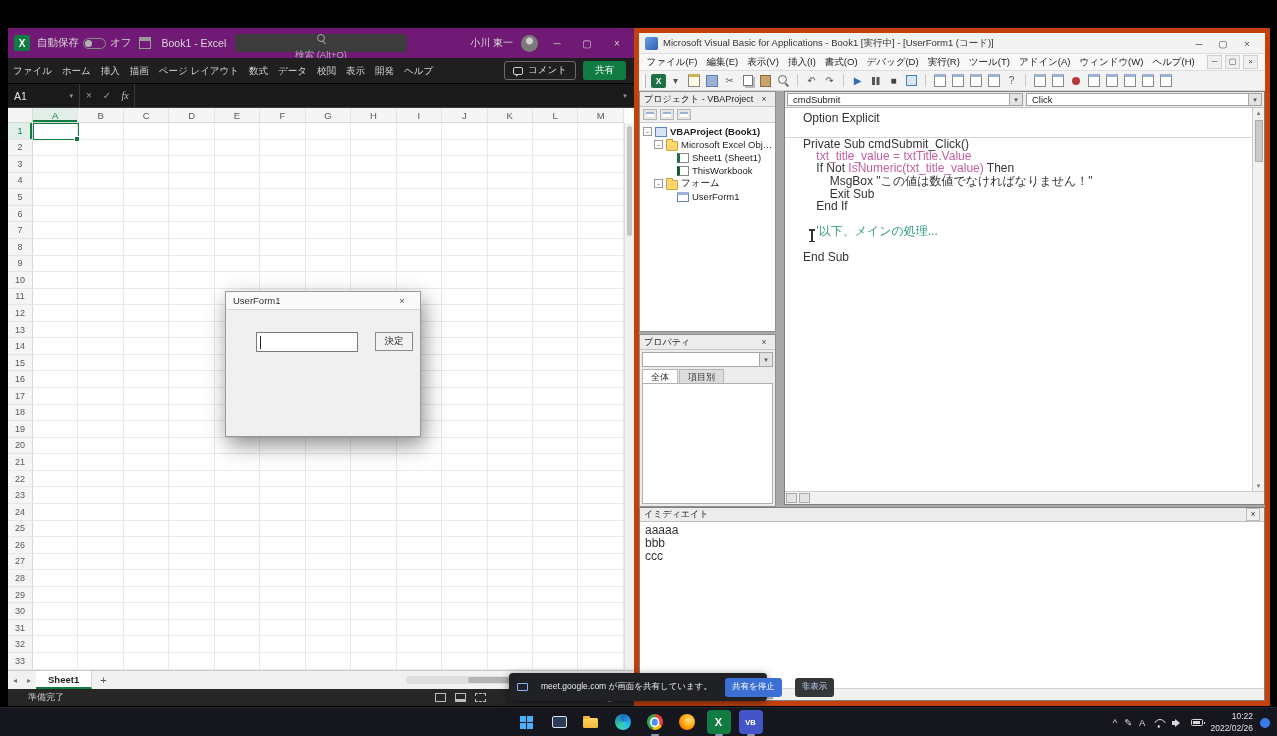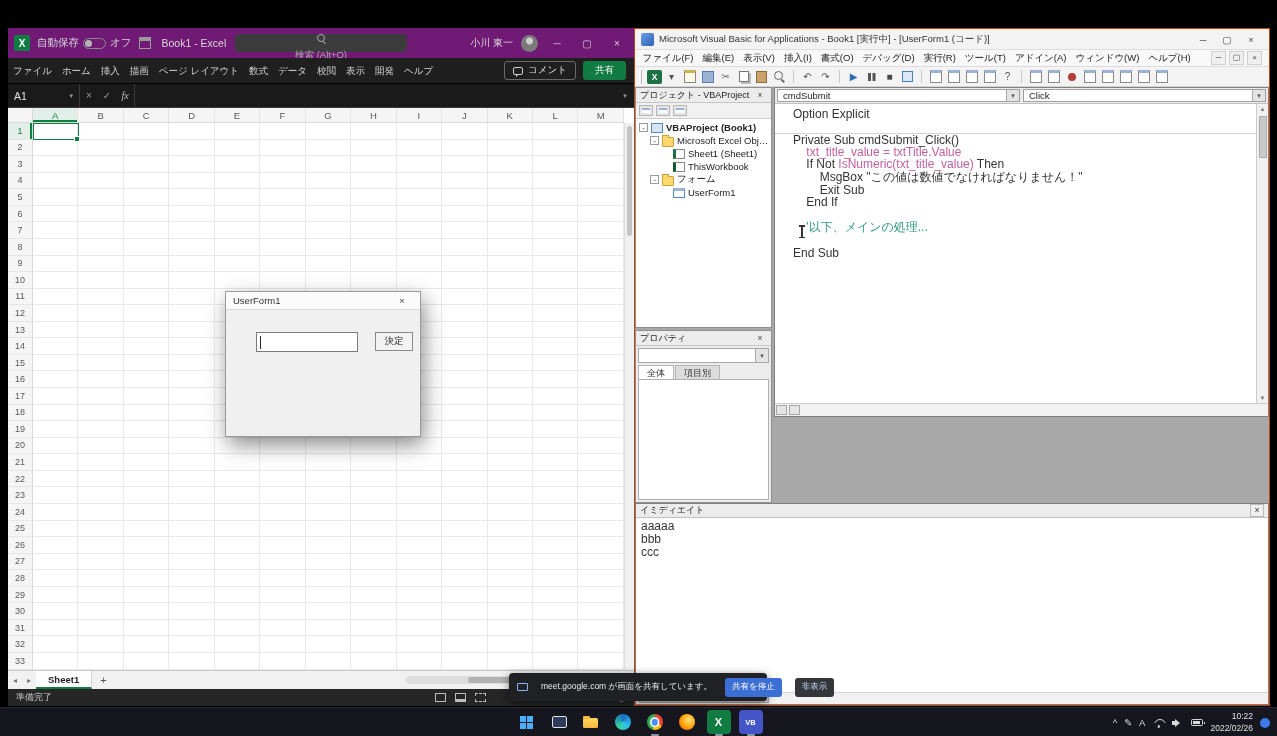--- a/index.html
+++ b/index.html
@@ -57,38 +57,38 @@
   .xl-vscroll{position:absolute;right:0;top:15px;bottom:0;width:10px;background:#f1f1f1;border-left:1px solid #ddd;}
   .vthumb{position:absolute;left:2px;top:3px;width:5px;height:110px;border-radius:3px;background:#c4c4c4;}
 
   .xl-sheetbar{height:19px;background:#f1f1f1;border-top:1px solid #c9c9c9;display:flex;align-items:center;font-size:9.5px;color:#444;flex:none;}
   .snav{padding:0 5px;font-size:8px;color:#777;}
   .stab{height:100%;display:flex;align-items:center;padding:0 12px;background:#fff;border-right:1px solid #d5d5d5;border-bottom:2px solid #107c41;font-weight:bold;color:#222;}
   .sadd{padding:0 8px;font-size:11px;color:#555;}
   .shs{margin-left:auto;margin-right:6px;width:222px;height:8px;border-radius:4px;background:#dedede;position:relative;}
   .shs-thumb{position:absolute;left:28%;top:1px;width:90px;height:6px;border-radius:3px;background:#b3b3b3;}
 
-  .xl-status{position:relative;height:17px;background:#262626;display:flex;align-items:center;gap:6px;padding:0 8px;color:#cfcfcf;font-size:9px;flex:none;justify-content:space-between;}
+  .xl-status{position:relative;height:17px;background:#262626;display:flex;align-items:center;gap:6px;padding:0 20px;color:#cfcfcf;font-size:9px;flex:none;justify-content:space-between;}
   .a11y{width:9px;height:9px;border:1px solid #9a9a9a;border-radius:50%;}
   .xl-views{position:absolute;left:427px;top:3.5px;display:flex;gap:9px;}
   .vico{width:11px;height:9px;border:1px solid #bdbdbd;}
   .vico.v2{box-shadow:inset 0 -2px 0 #bdbdbd;}
   .vico.v3{border-style:dashed;}
 
   
   .userform{position:absolute;left:225px;top:291px;width:196px;height:146px;background:#f0f0f0;border:1px solid #9a9a9a;box-shadow:3px 8px 20px rgba(0,0,0,.45);z-index:5;}
   .uf-title{height:18px;background:#fafafa;border-bottom:1px solid #d8d8d8;display:flex;align-items:center;padding:0 7px;font-size:9.5px;color:#333;}
   .uf-x{margin-left:auto;width:22px;text-align:center;font-size:9.5px;color:#444;}
   .uf-body{position:relative;height:127px;}
   .uf-text{position:absolute;left:30px;top:22px;width:102px;height:20px;background:#fff;border:1px solid #7a7a7a;}
   .caretline{position:absolute;left:3px;top:3px;width:1px;height:13px;background:#222;display:block;}
   .uf-btn{position:absolute;left:149px;top:22px;width:38px;height:19px;background:#f2f2f2;border:1px solid #8a8a8a;font-size:9.5px;color:#222;}
 
   
-  .vba{position:absolute;left:634px;top:28px;width:636px;height:678px;background:#ececec;border:1px solid #c2410c;display:flex;flex-direction:column;z-index:2;}
+  .vba{position:absolute;left:634px;top:28px;width:636px;height:678px;background:#ececec;border:5px solid #c2410c;display:flex;flex-direction:column;z-index:2;}
   .v-title{height:21px;display:flex;align-items:center;gap:5px;padding:0 6px;background:#f3f3f3;border-bottom:1px solid #ddd;font-size:9.5px;color:#333;flex:none;}
   .v-appicon{width:13px;height:13px;background:linear-gradient(135deg,#6aa0e8,#2f5fb3);border-radius:2px;flex:none;}
   .v-title-text{white-space:nowrap;overflow:hidden;}
   .v-controls{margin-left:auto;display:flex;}
   .v-controls span{width:24px;text-align:center;font-size:9.5px;color:#444;}
   .v-menu{height:17px;display:flex;align-items:center;background:#f8f8f8;border-bottom:1px solid #ddd;font-size:9.5px;color:#222;padding:0 3px;flex:none;}
   .v-menu-list{display:flex;}
   .v-mitem{padding:0 4.5px;white-space:nowrap;}
   .v-child{margin-left:auto;display:flex;gap:3px;padding-right:4px;}
   .v-child span{width:15px;text-align:center;font-size:8px;color:#444;border:1px solid #cfcfcf;background:#efefef;line-height:12px;}
@@ -132,21 +132,21 @@
   .tlabel{overflow:hidden;text-overflow:ellipsis;}
 
   .props{position:absolute;left:0;top:243px;width:137px;height:173px;background:#ececec;border:1px solid #8f8f8f;display:flex;flex-direction:column;}
   .p-combo{height:15px;margin:2px;background:#fff;border:1px solid #a8a8a8;display:flex;align-items:center;justify-content:flex-end;}
   .cb-caret{width:13px;height:100%;background:#e3e3e3;border-left:1px solid #a8a8a8;font-size:7px;color:#555;display:flex;align-items:center;justify-content:center;}
   .p-tabs{height:14px;display:flex;font-size:9px;color:#333;padding:0 2px;gap:1px;}
   .p-tab{padding:0 8px;line-height:14px;background:#dcdcdc;border:1px solid #b5b5b5;border-bottom:none;}
   .p-tab.active{background:#fff;}
   .p-body{flex:1;background:#fff;margin:0 2px 2px;border:1px solid #b0b0b0;}
 
-  .codewin{position:absolute;left:139px;top:0;right:0;height:330px;background:#fff;border:1px solid #808080;display:flex;flex-direction:column;}
+  .codewin{position:absolute;left:145px;top:0;right:0;height:414px;background:#fff;border:1px solid #808080;display:flex;flex-direction:column;}
   .combos{height:16px;display:flex;gap:3px;background:#ececec;border-bottom:1px solid #c0c0c0;padding:1px 2px;flex:none;}
   .combo{flex:1;background:#fff;border:1px solid #a0a0a0;font-size:9.5px;color:#222;display:flex;align-items:center;padding-left:5px;}
   .combo b{font-weight:normal;flex:1;}
   .codearea{flex:1;position:relative;font-family:"DejaVu Sans Mono",monospace;font-size:12px;line-height:12.6px;color:#333;padding-top:4px;overflow:hidden;background:#fff;margin-right:12px;}
   .cl{height:12.6px;white-space:pre;padding-left:18px;}
   .cl.sep{border-top:1px solid #d4d4d4;}
   .c-code{color:#333;}
   .c-pink{color:#c25f9e;}
   .c-comment{color:#2e9c82;}
   .ibeam{position:absolute;left:26px;top:122px;width:1.5px;height:11px;background:#333;}

